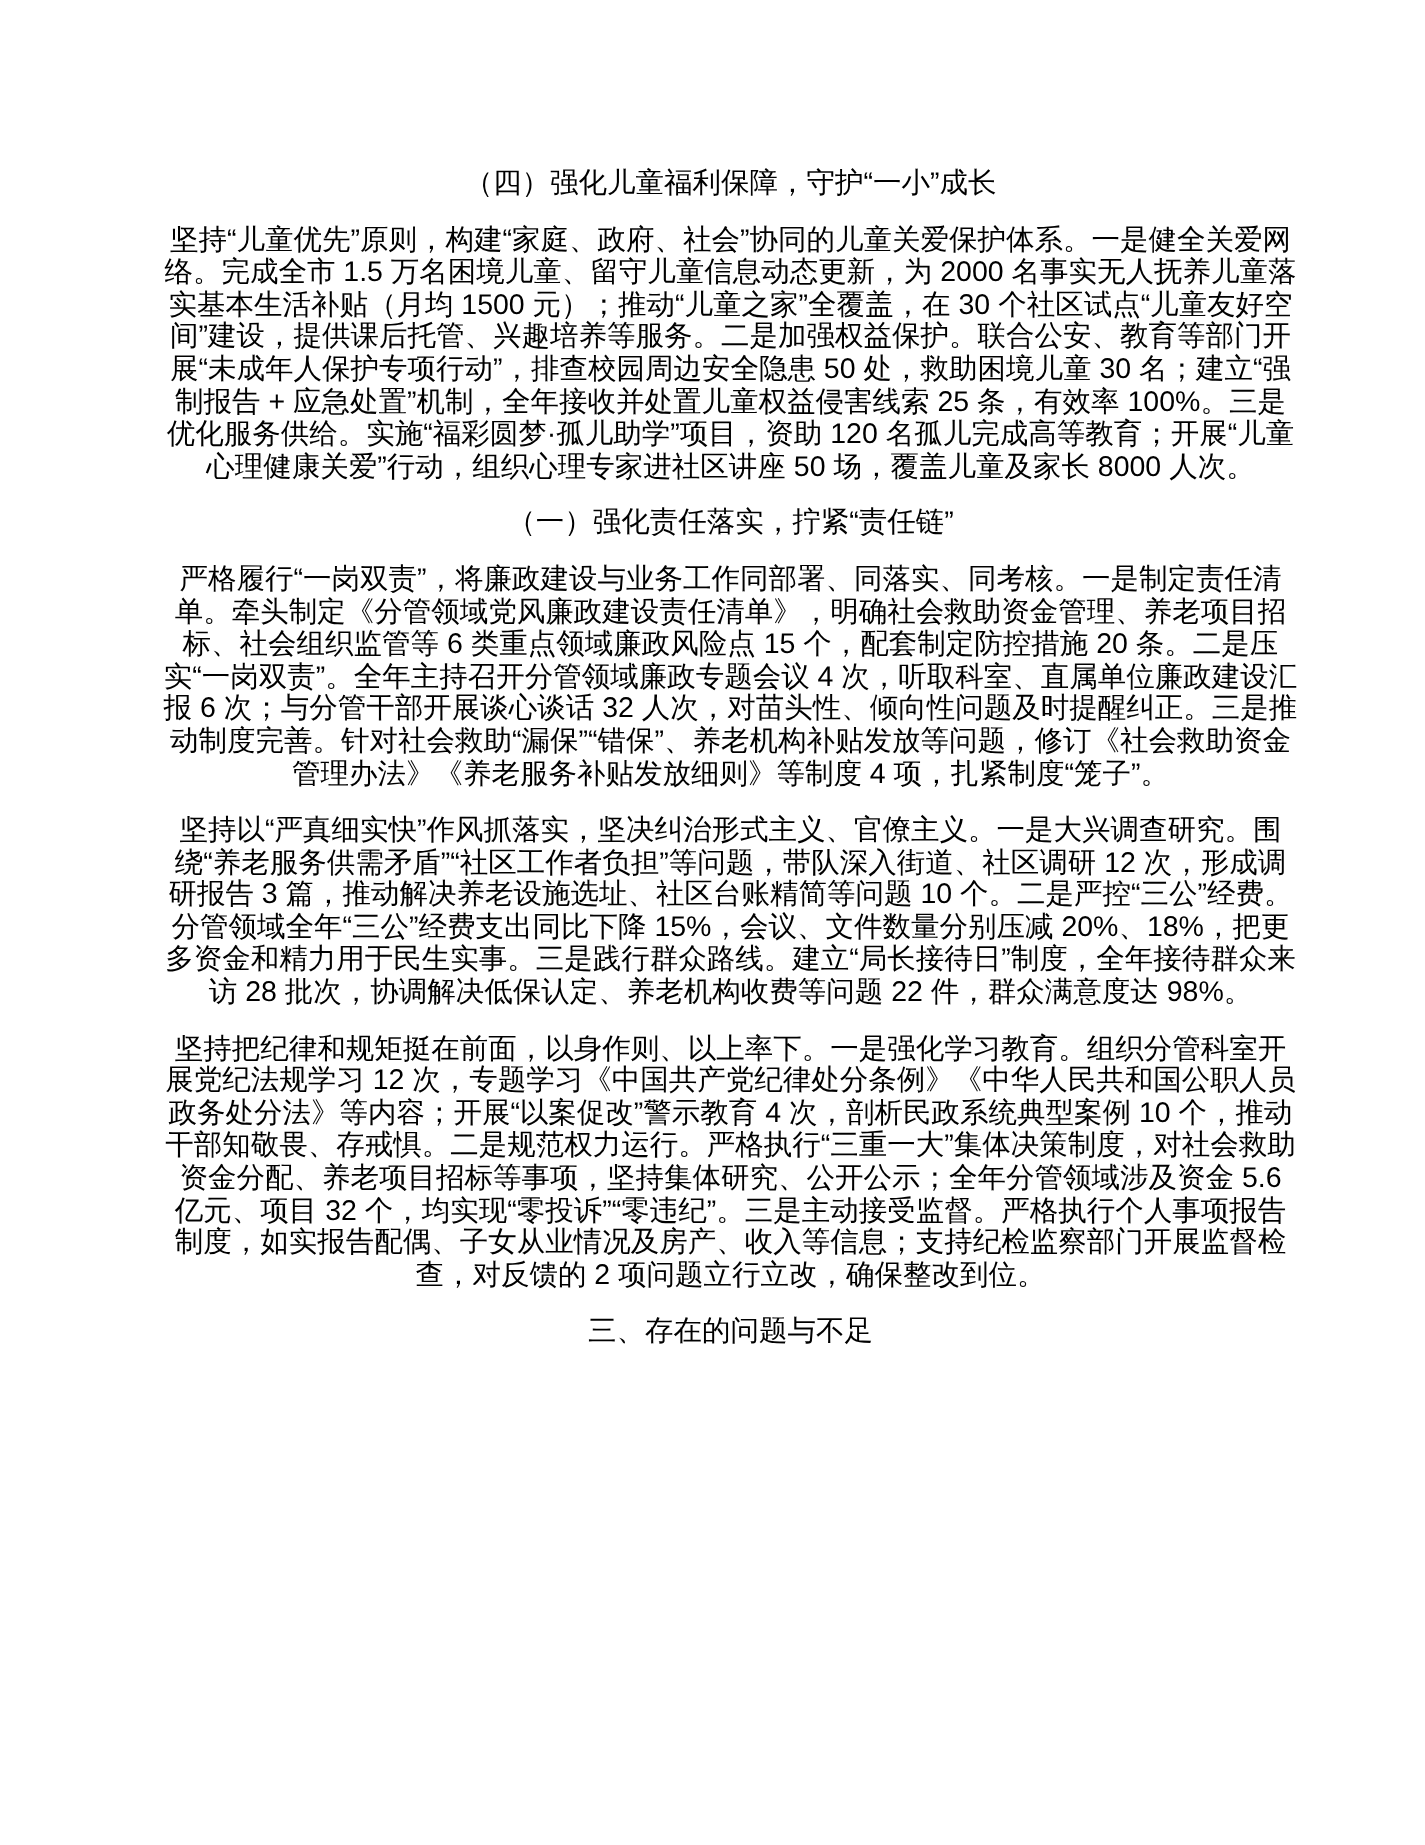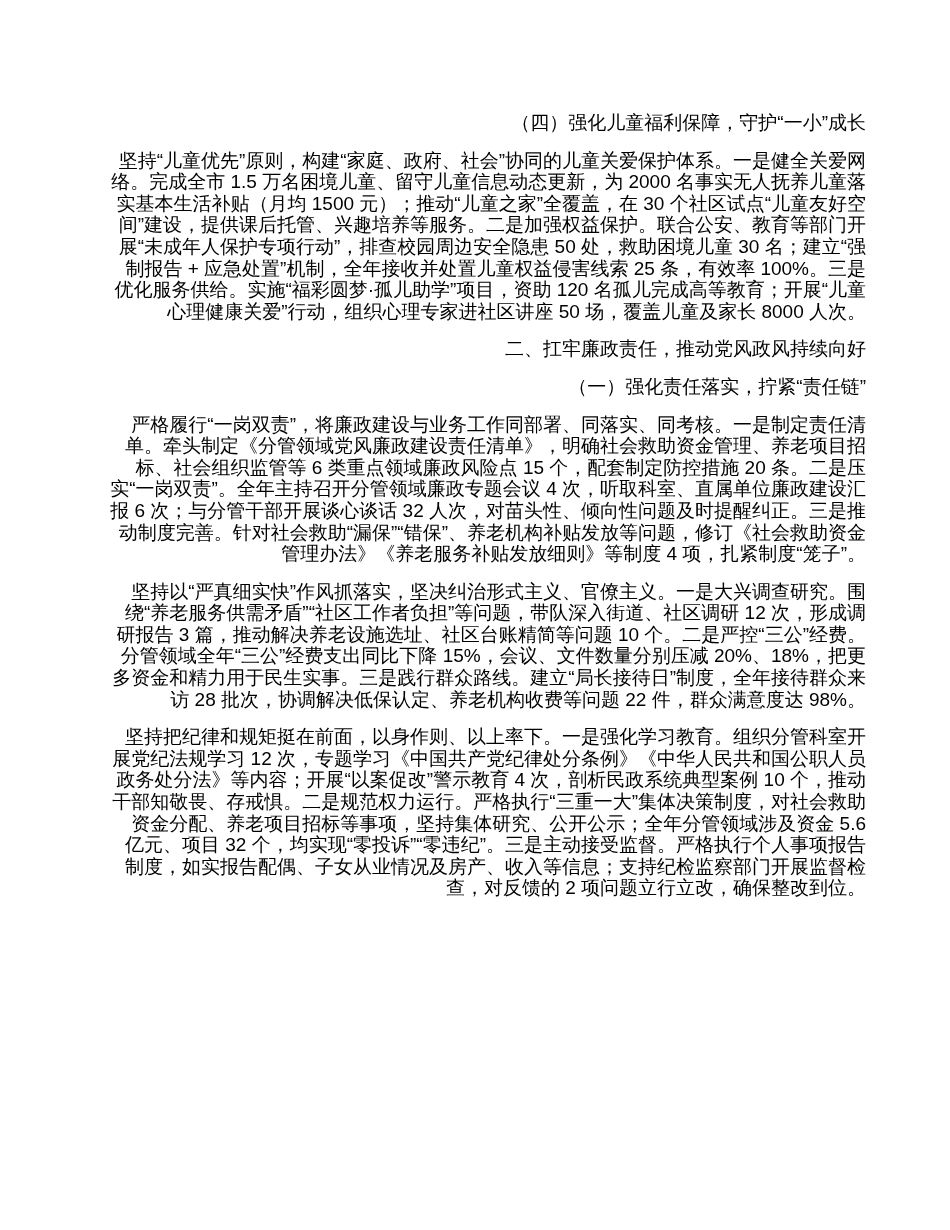--- a/index.html
+++ b/index.html
@@ -19,32 +19,32 @@
     padding: 112px 84px 0 108px;
     background: #ffffff;
     font-family: "Liberation Sans", "DejaVu Sans", sans-serif;
     font-size: 19px;
     line-height: 21.6px;
     color: #000000;
     font-weight: 400;
   }
   .block {
     margin: 0 0 16px 0;
-    text-align: right;
+    text-align: center;
     word-wrap: break-word;
     white-space: normal;
   }
   .heading {
     font-weight: 400; 
   }
 </style>
 </head>
 <body>
 
 <div class="page">
   <div class="block heading">（四）强化儿童福利保障，守护“一小”成长</div>
   <div class="block paragraph">坚持“儿童优先”原则，构建“家庭、政府、社会”协同的儿童关爱保护体系。一是健全关爱网络。完成全市 1.5 万名困境儿童、留守儿童信息动态更新，为 2000 名事实无人抚养儿童落实基本生活补贴（月均 1500 元）；推动“儿童之家”全覆盖，在 30 个社区试点“儿童友好空间”建设，提供课后托管、兴趣培养等服务。二是加强权益保护。联合公安、教育等部门开展“未成年人保护专项行动”，排查校园周边安全隐患 50 处，救助困境儿童 30 名；建立“强制报告 + 应急处置”机制，全年接收并处置儿童权益侵害线索 25 条，有效率 100%。三是优化服务供给。实施“福彩圆梦·孤儿助学”项目，资助 120 名孤儿完成高等教育；开展“儿童心理健康关爱”行动，组织心理专家进社区讲座 50 场，覆盖儿童及家长 8000 人次。</div>
-  <div class="block heading">二、扛牢廉政责任，推动党风政风持续向好</div>
   <div class="block heading">（一）强化责任落实，拧紧“责任链”</div>
   <div class="block paragraph">严格履行“一岗双责”，将廉政建设与业务工作同部署、同落实、同考核。一是制定责任清单。牵头制定《分管领域党风廉政建设责任清单》，明确社会救助资金管理、养老项目招标、社会组织监管等 6 类重点领域廉政风险点 15 个，配套制定防控措施 20 条。二是压实“一岗双责”。全年主持召开分管领域廉政专题会议 4 次，听取科室、直属单位廉政建设汇报 6 次；与分管干部开展谈心谈话 32 人次，对苗头性、倾向性问题及时提醒纠正。三是推动制度完善。针对社会救助“漏保”“错保”、养老机构补贴发放等问题，修订《社会救助资金管理办法》《养老服务补贴发放细则》等制度 4 项，扎紧制度“笼子”。</div>
   <div class="block paragraph">坚持以“严真细实快”作风抓落实，坚决纠治形式主义、官僚主义。一是大兴调查研究。围绕“养老服务供需矛盾”“社区工作者负担”等问题，带队深入街道、社区调研 12 次，形成调研报告 3 篇，推动解决养老设施选址、社区台账精简等问题 10 个。二是严控“三公”经费。分管领域全年“三公”经费支出同比下降 15%，会议、文件数量分别压减 20%、18%，把更多资金和精力用于民生实事。三是践行群众路线。建立“局长接待日”制度，全年接待群众来访 28 批次，协调解决低保认定、养老机构收费等问题 22 件，群众满意度达 98%。</div>
   <div class="block paragraph">坚持把纪律和规矩挺在前面，以身作则、以上率下。一是强化学习教育。组织分管科室开展党纪法规学习 12 次，专题学习《中国共产党纪律处分条例》《中华人民共和国公职人员政务处分法》等内容；开展“以案促改”警示教育 4 次，剖析民政系统典型案例 10 个，推动干部知敬畏、存戒惧。二是规范权力运行。严格执行“三重一大”集体决策制度，对社会救助资金分配、养老项目招标等事项，坚持集体研究、公开公示；全年分管领域涉及资金 5.6 亿元、项目 32 个，均实现“零投诉”“零违纪”。三是主动接受监督。严格执行个人事项报告制度，如实报告配偶、子女从业情况及房产、收入等信息；支持纪检监察部门开展监督检查，对反馈的 2 项问题立行立改，确保整改到位。</div>
+  <div class="block heading">三、存在的问题与不足</div>
 </div>
 
 </body></html>

